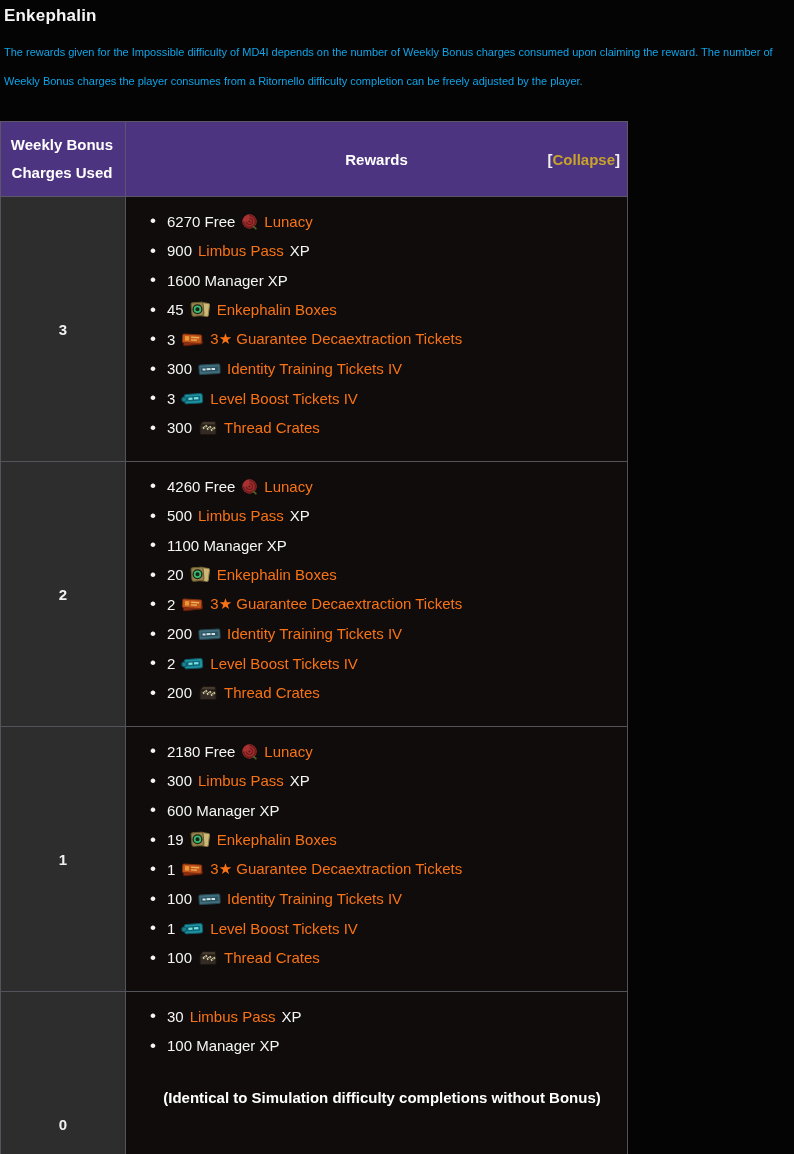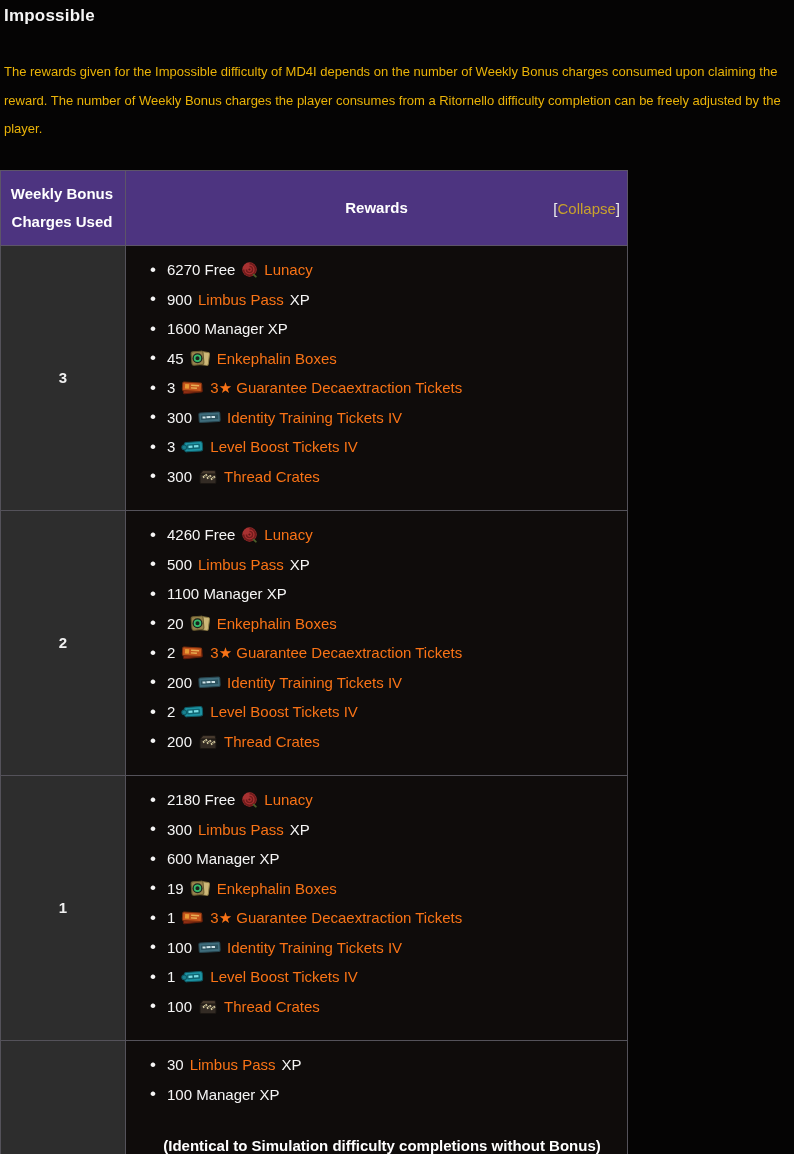--- a/index.html
+++ b/index.html
@@ -8,40 +8,40 @@
     width:794px; height:1154px; overflow:hidden;
     font-family:"Liberation Sans", sans-serif;
     color:#f2f2f2;
     padding:4px 4px 0 4px;
   }
   .heading {
     font-size:17px; font-weight:bold; color:#f5f5f5;
     padding-top:2px; letter-spacing:.2px;
   }
   .intro {
-    margin-top:32px;
-    font-size:13px; line-height:28.5px; color:#eab308;
+    margin-top:12px;
+    font-size:11px; line-height:28.5px; color:#0ea5e9;
     max-width:788px;
   }
   table.rewards {
     margin-top:26px; margin-left:-4px;
     border-collapse:collapse; width:627px;
     table-layout:fixed;
   }
   table.rewards th, table.rewards td { border:1px solid #54525a; }
   table.rewards th { border-color:#5d5568; }
   thead th {
     background:#4d3480; color:#fff; font-size:15px; font-weight:bold;
     height:75px; vertical-align:middle;
   }
   th.col-charges { width:125px; text-align:center; padding:0 10px 0 8px; line-height:28px;margin-left:28px; }
   th.col-rewards { width:502px; position:relative; }
   .collapse-wrap {
     position:absolute; right:7px; top:50%; transform:translateY(-50%);
-    font-weight:normal; font-size:15px;
+    font-weight:bold; font-size:15px;
   }
   .collapse-wrap .bracket { color:#efefef; }
   .collapse-wrap a { color:#c9a22c; text-decoration:none; cursor:pointer; }
   td.charges-cell {
     background:#2d2d2d; color:#f0f0f0; text-align:center; vertical-align:middle;
     font-weight:bold; font-size:15px; width:125px;
   }
   td.rewards-cell {
     background:#0f0c0b; vertical-align:top;
     padding:15px 10px 10px 24px; height:265px;
@@ -56,21 +56,21 @@
   .ico { display:inline-flex; align-items:center; }
   .note {
     margin-top:34px; margin-left:-14px;
     width:492px; text-align:center;
     font-size:15px; font-weight:bold; color:#ffffff;
   }
 </style>
 </head>
 <body>
 
-<div class="heading">Impossible</div>
+<div class="heading">Enkephalin</div>
 
 <p class="intro">The rewards given for the Impossible difficulty of MD4I depends on the number of Weekly Bonus charges consumed upon claiming the reward. The number of Weekly Bonus charges the player consumes from a Ritornello difficulty completion can be freely adjusted by the player.</p>
 
 <table class="rewards">
   <thead>
     <tr>
       <th class="col-charges">Weekly Bonus Charges Used</th>
       <th class="col-rewards">
         <span>Rewards</span>
         <span class="collapse-wrap"><span class="bracket">[</span><a>Collapse</a><span class="bracket">]</span></span>

